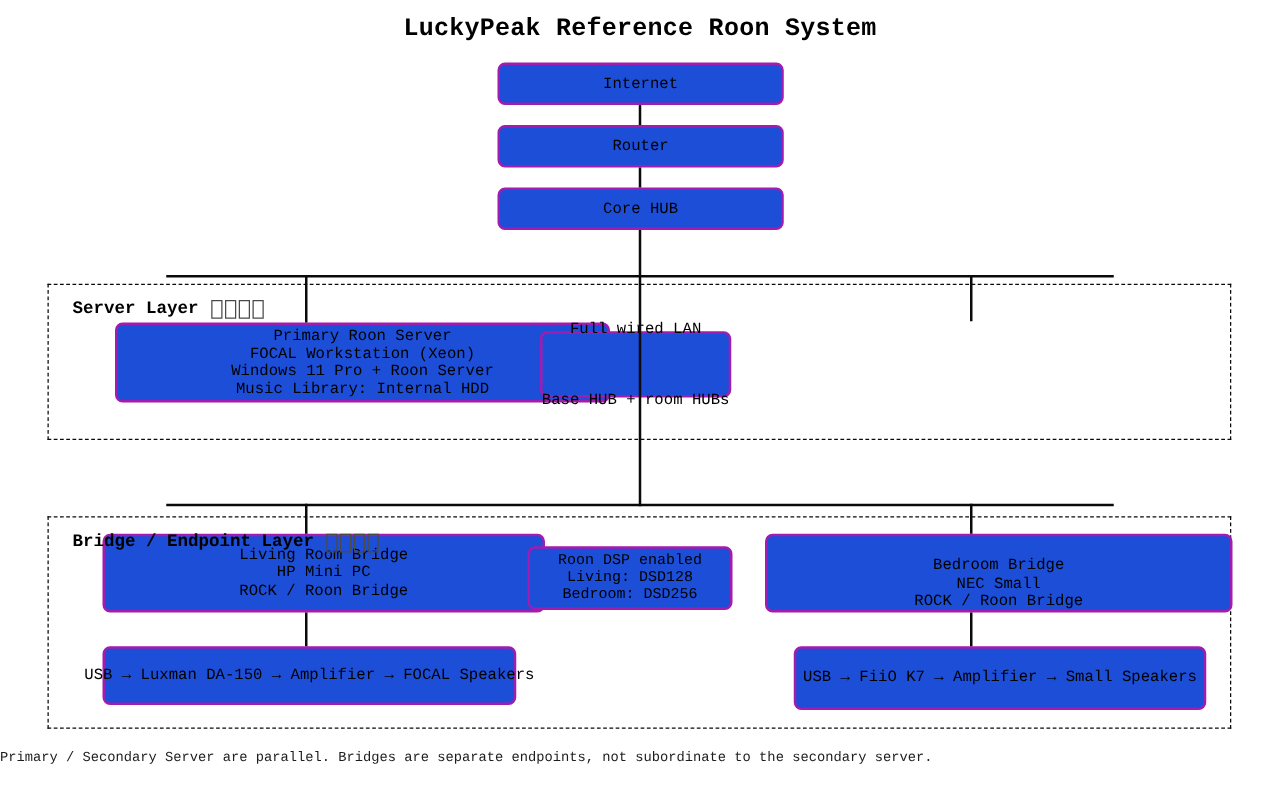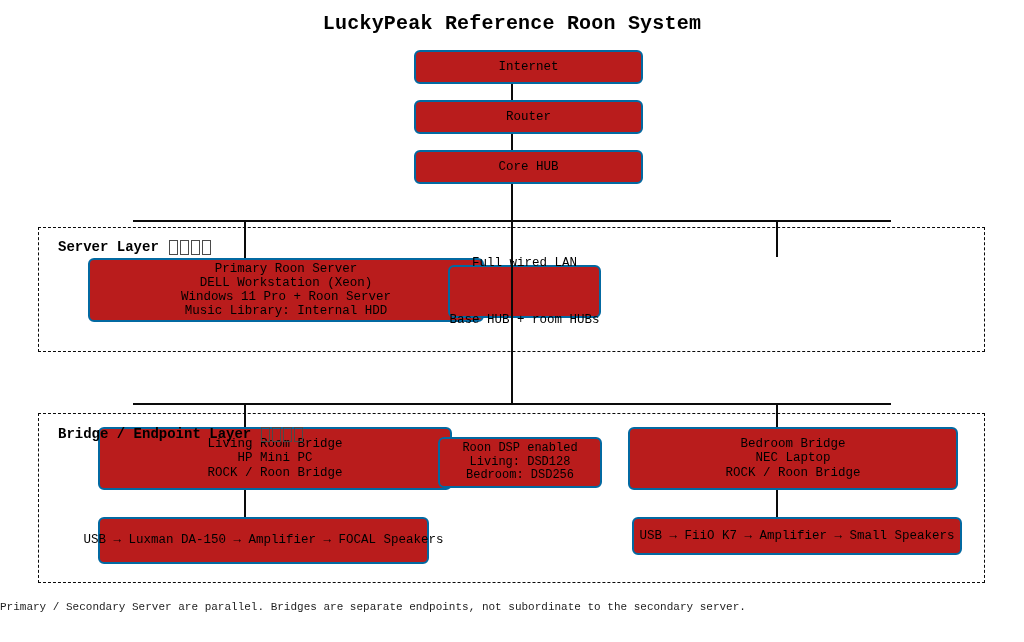--- a/index.html
+++ b/index.html
@@ -7,24 +7,24 @@
     position:relative;width:1024px;height:642px;background:#fff;
     font-family:Liberation Mono, monospace;color:#000;
     overflow:hidden;
     border-radius:22px;
   }
   .title{
     position:absolute;left:0;top:12px;width:1024px;text-align:center;
     font-size:20px;font-weight:bold;letter-spacing:.2px;
   }
   .node{
-    position:absolute;box-sizing:border-box;background:#b91c1c;
-    border:2px solid #0369a1;border-radius:6px;z-index:2;
+    position:absolute;box-sizing:border-box;background:#1d4ed8;
+    border:2px solid #a21caf;border-radius:6px;z-index:2;
     display:flex;flex-direction:column;align-items:center;justify-content:center;
-    font-size:12.5px;line-height:1.14;text-align:center;margin-left:16px;
+    font-size:12.5px;line-height:1.14;text-align:center;
   }
   .node .ln{white-space:nowrap;}
   .node.chain{white-space:nowrap;overflow:visible;}
   .hline,.vline{position:absolute;background:#0a0a0a;z-index:3;}
   .hline{height:2px;}
   .vline{width:2px;}
   .layer{
     position:absolute;box-sizing:border-box;
     border:1.6px dashed #0a0a0a;background:transparent;z-index:1;
   }
@@ -74,51 +74,51 @@
   <div class="layer-label" style="left:58px;top:426px;">
     <span>Bridge / Endpoint Layer</span>
     <span class="tofu-wrap">
         <span class="tofu"></span>
         <span class="tofu"></span>
         <span class="tofu"></span>
         <span class="tofu"></span>
       </span>
   </div>
 
-  <div class="node" style="left:72px;top:258px;width:396px;height:64px;">
+  <div class="node" style="left:92px;top:258px;width:396px;height:64px;">
     <div class="ln">Primary Roon Server</div>
-    <div class="ln">DELL Workstation (Xeon)</div>
+    <div class="ln">FOCAL Workstation (Xeon)</div>
     <div class="ln">Windows 11 Pro + Roon Server</div>
     <div class="ln">Music Library: Internal HDD</div>
   </div>
   <div class="node" style="left:432px;top:265px;width:153px;height:53px;gap:43px;">
     <div class="ln">Full wired LAN</div>
     <div class="ln">Base HUB + room HUBs</div>
   </div>
 
   <div class="node" style="left:82px;top:427px;width:354px;height:63px;">
     <div class="ln">Living Room Bridge</div>
     <div class="ln">HP Mini PC</div>
     <div class="ln">ROCK / Roon Bridge</div>
   </div>
   <div class="node" style="left:422px;top:437px;width:164px;height:51px;font-size:12px;">
     <div class="ln">Roon DSP enabled</div>
     <div class="ln">Living: DSD128</div>
     <div class="ln">Bedroom: DSD256</div>
   </div>
-  <div class="node" style="left:612px;top:427px;width:330px;height:63px;">
+  <div class="node" style="left:612px;top:427px;width:374px;height:63px;justify-content:flex-end;">
     <div class="ln">Bedroom Bridge</div>
-    <div class="ln">NEC Laptop</div>
+    <div class="ln">NEC Small</div>
     <div class="ln">ROCK / Roon Bridge</div>
   </div>
 
   <div class="node chain" style="left:82px;top:517px;width:331px;height:47px;">
     <div class="ln">USB → Luxman DA-150 → Amplifier → FOCAL Speakers</div>
   </div>
-  <div class="node chain" style="left:616px;top:517px;width:330px;height:38px;">
+  <div class="node chain" style="left:635px;top:517px;width:330px;height:51px;">
     <div class="ln">USB → FiiO K7 → Amplifier → Small Speakers</div>
   </div>
 
   <div class="vline" style="left:511px;top:84px;height:16px;"></div>
   <div class="vline" style="left:511px;top:134px;height:16px;"></div>
   <div class="vline" style="left:511px;top:184px;height:221px;"></div>
 
   <div class="hline" style="left:133px;top:220px;width:758px;"></div>
   <div class="vline" style="left:244px;top:220px;height:38px;"></div>
   <div class="vline" style="left:776px;top:220px;height:37px;"></div>

